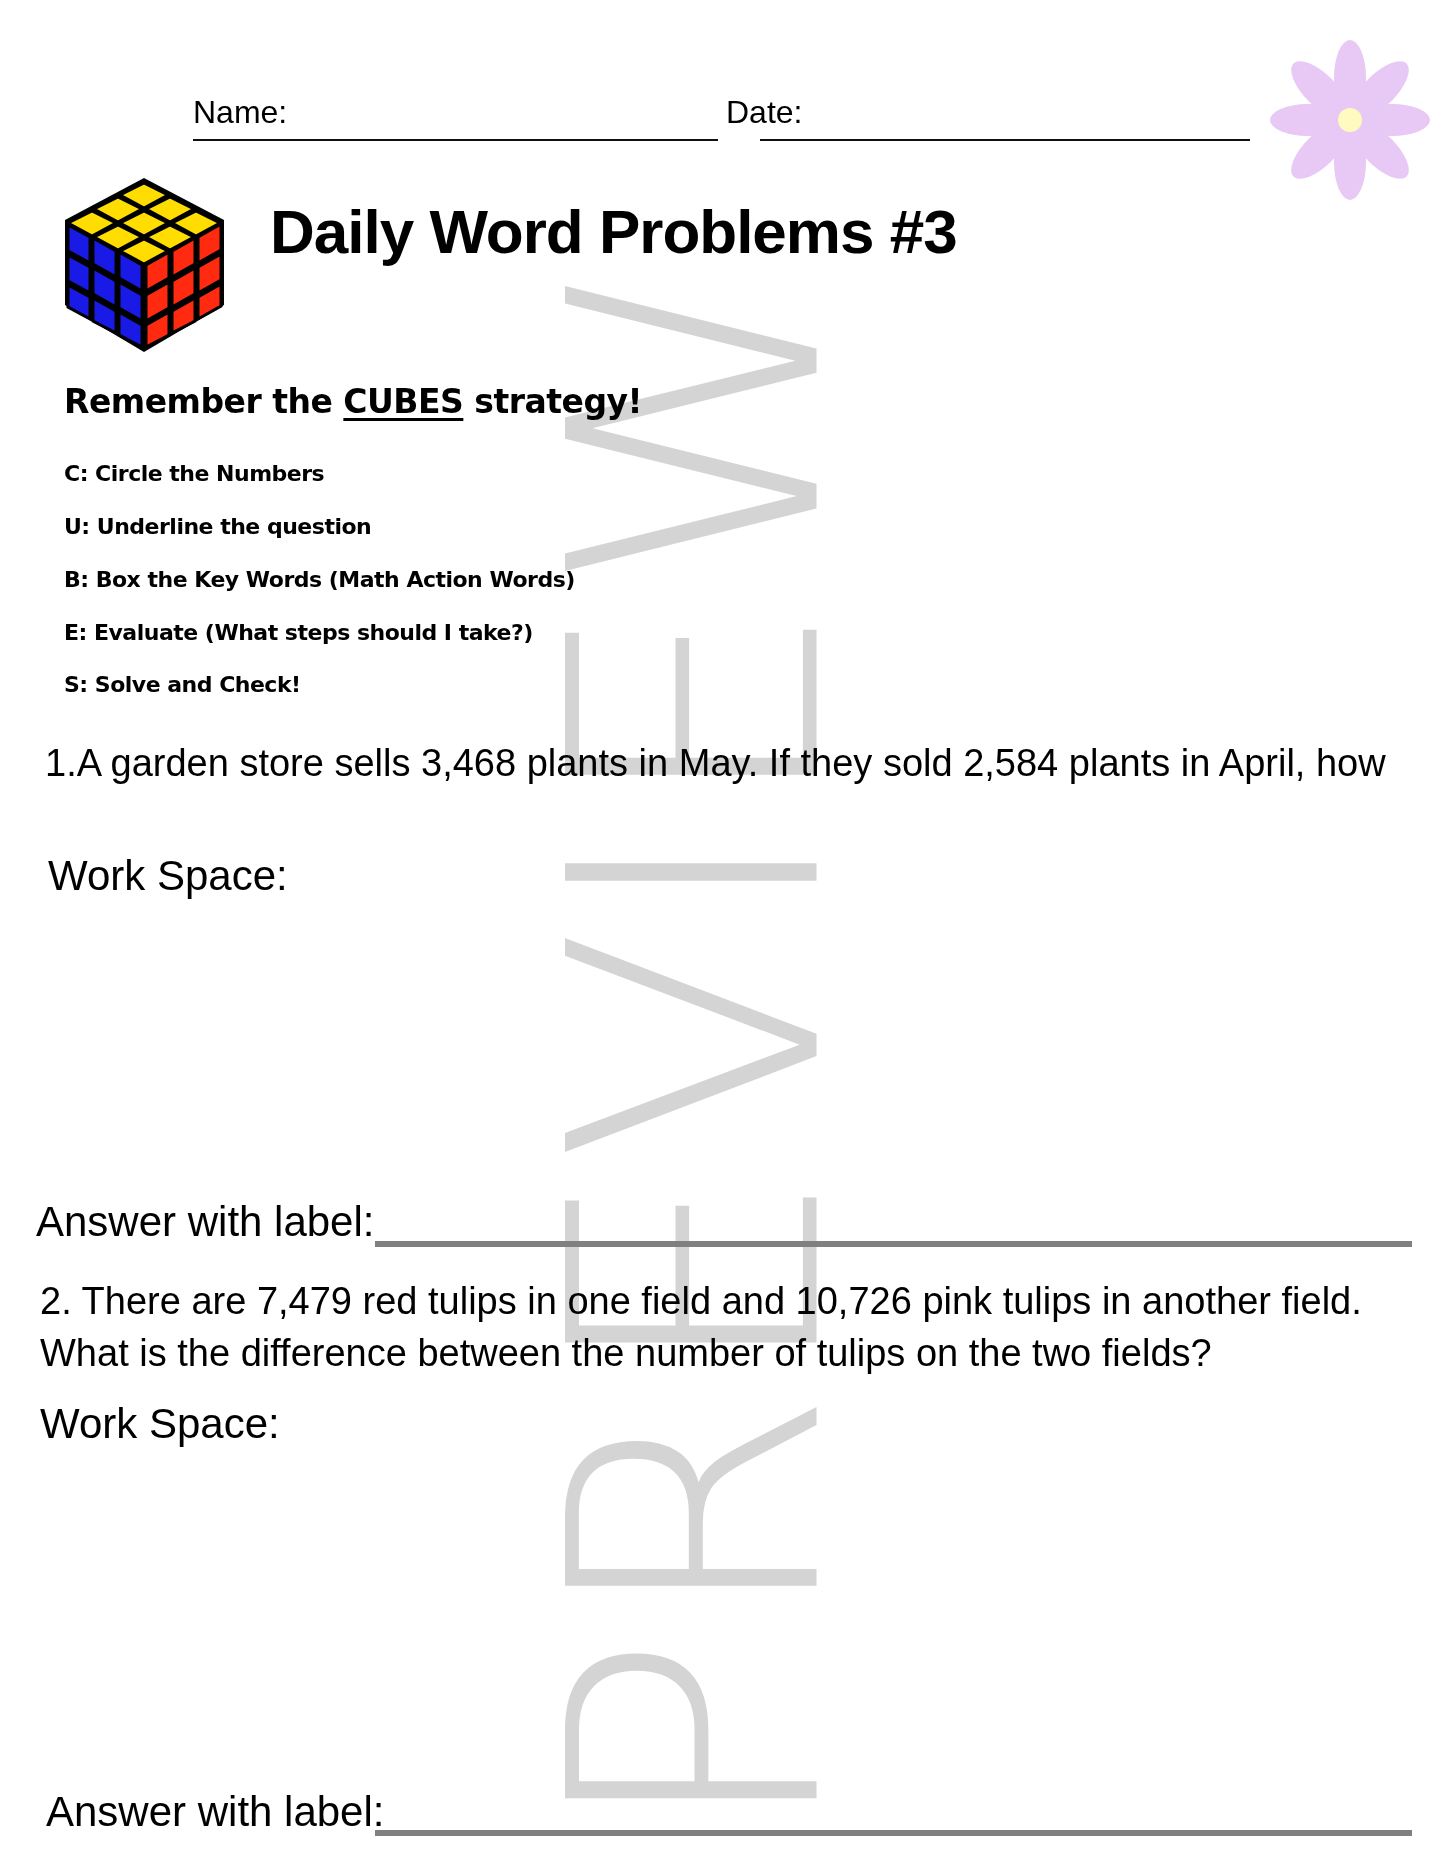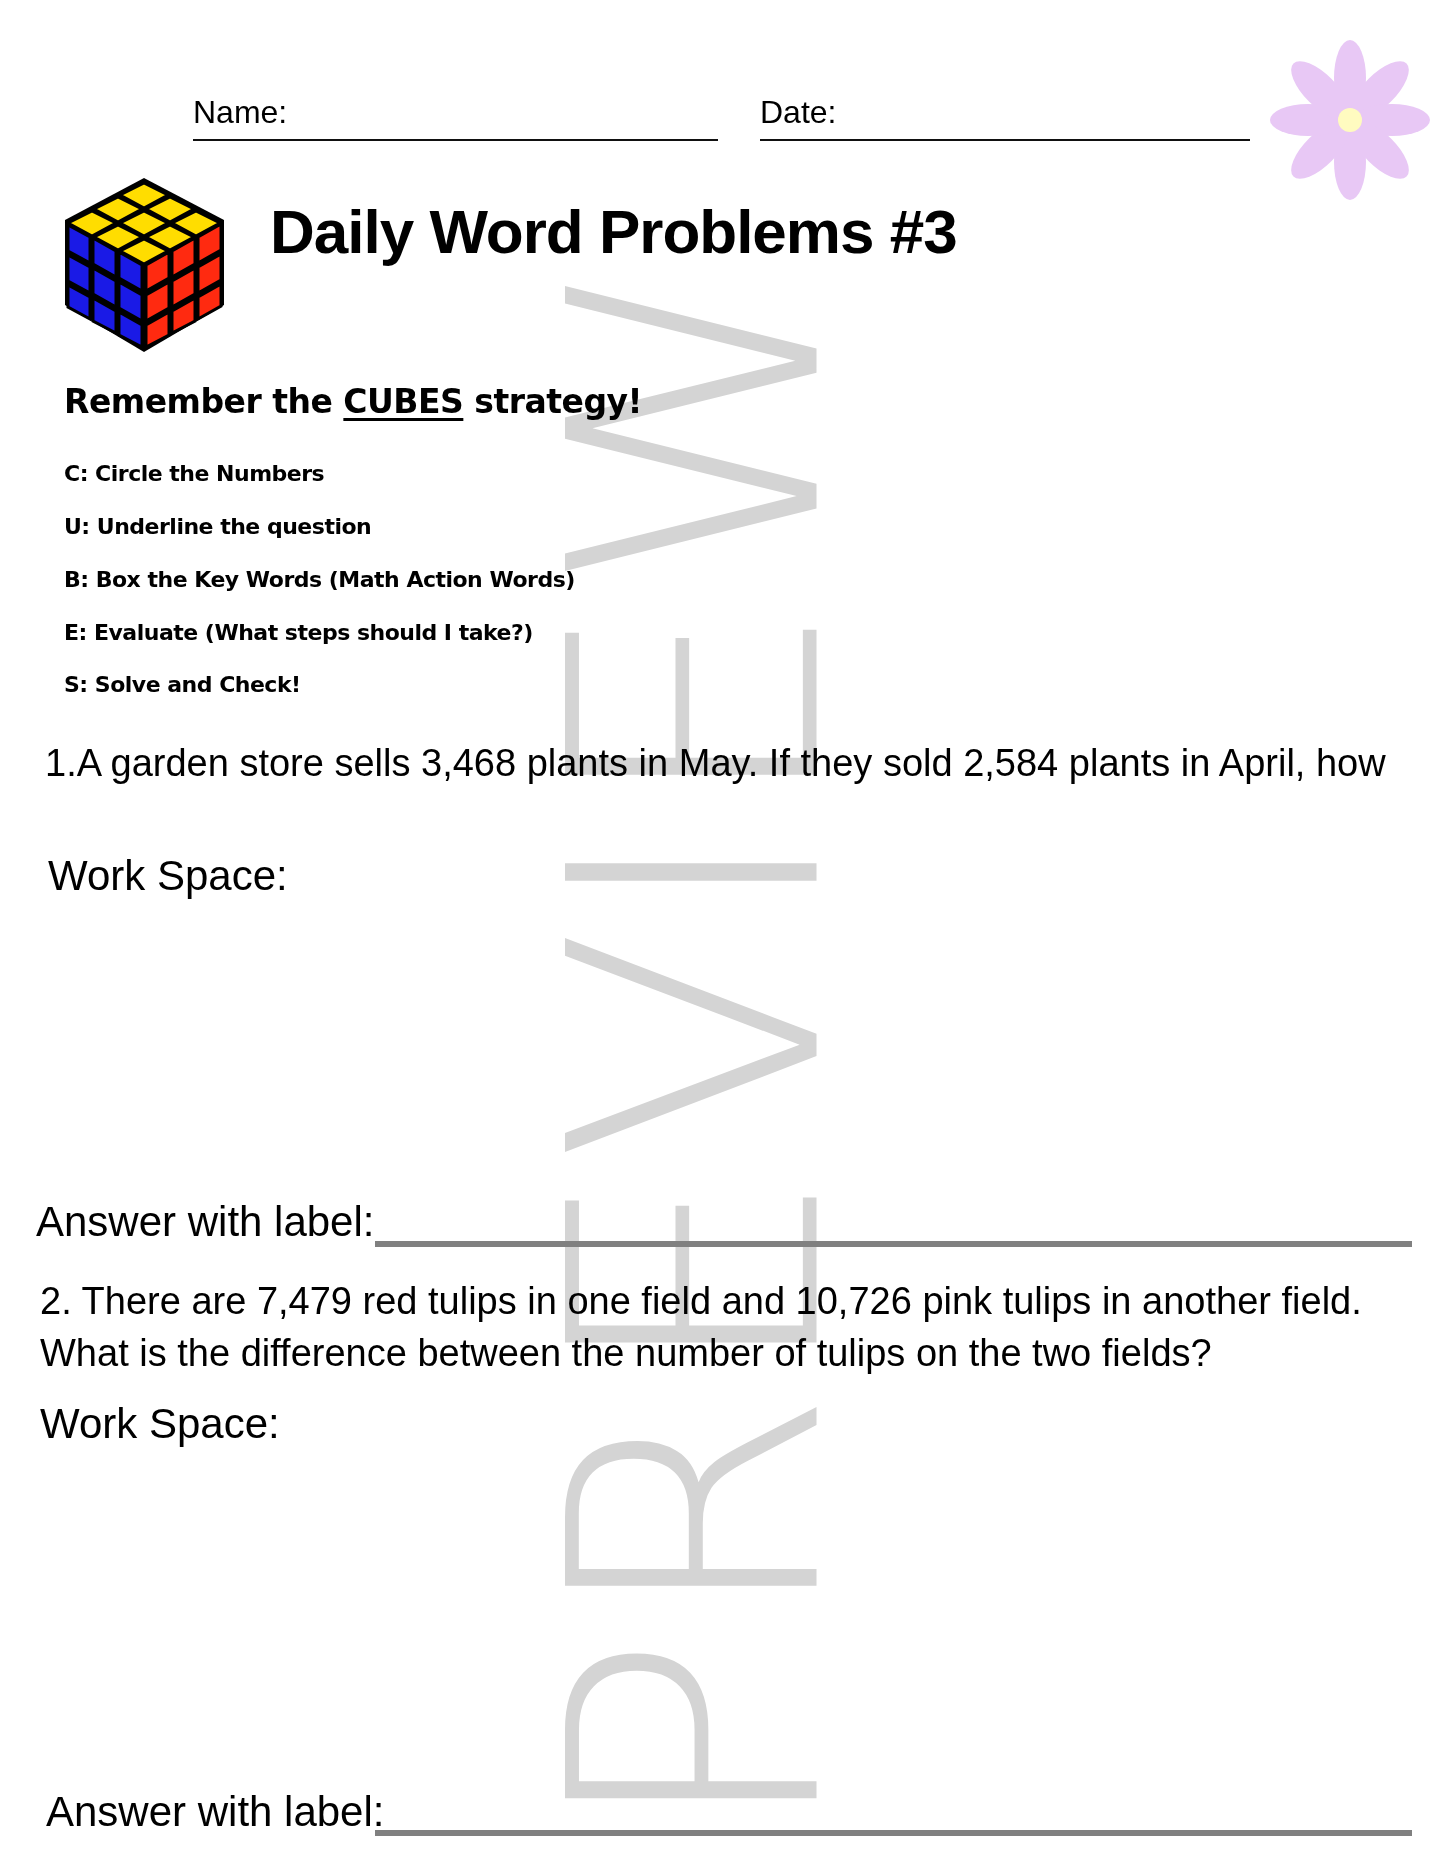--- a/index.html
+++ b/index.html
@@ -18,21 +18,21 @@
 </style>
 </head>
 <body>
 
 <div class="watermark">PREVIEW</div>
 
 <div class="content">
 
   <div class="abs label-line" style="left:193px;top:94px;">Name:</div>
   <div class="rule" style="left:193px;top:139px;width:525px;"></div>
-  <div class="abs label-line" style="left:760px;top:94px;">Date:</div>
+  <div class="abs label-line" style="left:726px;top:94px;">Date:</div>
   <div class="rule" style="left:760px;top:139px;width:490px;"></div>
 
   <svg class="abs" style="left:1270px;top:40px;" width="160" height="160" viewBox="-80 -80 160 160">
     <g fill="#e8c8f5">
       <ellipse cx="0" cy="-42" rx="16" ry="38" transform="rotate(0)"></ellipse>
       <ellipse cx="0" cy="-42" rx="16" ry="38" transform="rotate(45)"></ellipse>
       <ellipse cx="0" cy="-42" rx="16" ry="38" transform="rotate(90)"></ellipse>
       <ellipse cx="0" cy="-42" rx="16" ry="38" transform="rotate(135)"></ellipse>
       <ellipse cx="0" cy="-42" rx="16" ry="38" transform="rotate(180)"></ellipse>
       <ellipse cx="0" cy="-42" rx="16" ry="38" transform="rotate(225)"></ellipse>

